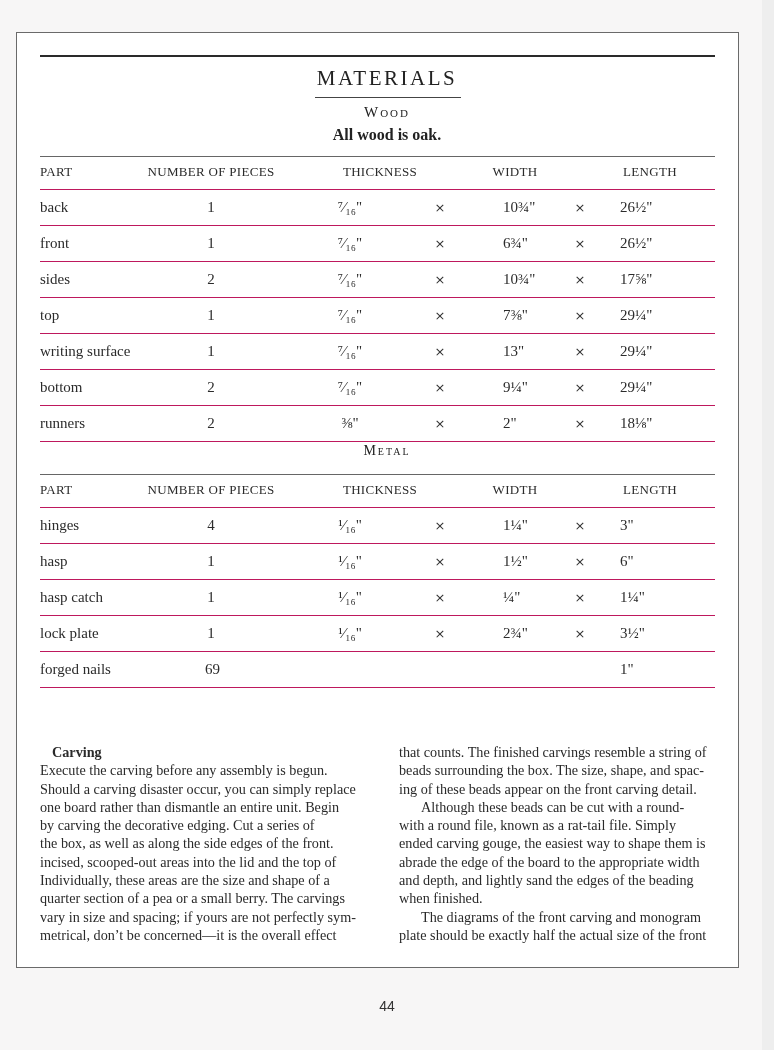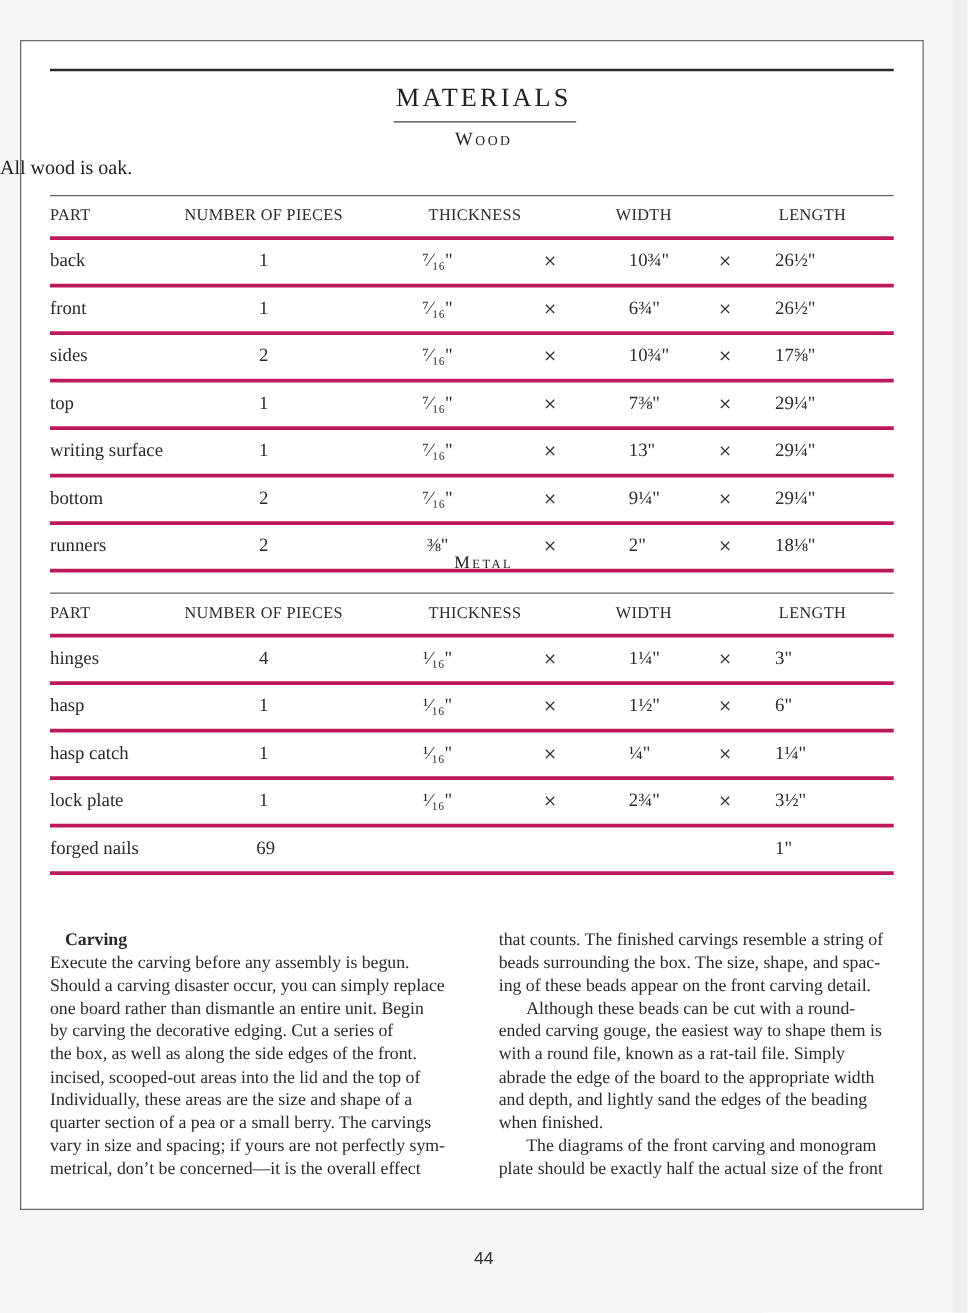--- a/index.html
+++ b/index.html
@@ -25,28 +25,28 @@
     font-size: 21px; letter-spacing: 2.5px; color: #222;
   }
   .title-rule {
     position: absolute; left: 315px; top: 97px; width: 146px; height: 1px; background: #444;
   }
   .section-head {
     position: absolute; left: 0; width: 774px; text-align: center;
     font-size: 15px; letter-spacing: 2px; font-variant: small-caps; color: #222;
   }
   .subhead {
-    position: absolute; left: 0; width: 774px; top: 126px; 
-    font-size: 16px; color: #222;
+    position: absolute; left: 0; width: 774px; top: 126px; text-align: center;
+    font-size: 16px; color: #222; font-weight: bold;
   }
   .tbl {
     position: absolute; left: 40px; width: 675px;
   }
   .row {
-    position: relative; height: 35px; border-bottom: 3px solid #be185d;
+    position: relative; height: 35px; border-bottom: 1px solid #be185d;
     font-size: 15px;
   }
   .row.header { height: 32px; font-size: 13px; letter-spacing: 0.3px; }
   .tbl .topline { height: 1px; background: #666; }
   .cell { position: absolute; top: 0; line-height: 35px; white-space: nowrap; }
   .row.header .cell { line-height: 30px; }
   .c-part { left: 0; }
   .c-num { left: 107px; width: 128px; text-align: center; }
   .c-num.left { text-align: left; left: 165px; width: auto; }
   .c-th  { left: 270px; width: 80px; text-align: center; }
@@ -227,22 +227,22 @@
   <p>quarter section of a pea or a small berry. The carvings</p>
   <p>vary in size and spacing; if yours are not perfectly sym-</p>
   <p>metrical, don’t be concerned—it is the overall effect</p>
 </div>
 
 <div class="body-col col-right">
   <p>that counts. The finished carvings resemble a string of</p>
   <p>beads surrounding the box. The size, shape, and spac-</p>
   <p>ing of these beads appear on the front carving detail.</p>
   <p class="indent">Although these beads can be cut with a round-</p>
+  <p>with a round file, known as a rat-tail file. Simply</p>
   <p>ended carving gouge, the easiest way to shape them is</p>
-  <p>with a round file, known as a rat-tail file. Simply</p>
   <p>abrade the edge of the board to the appropriate width</p>
   <p>and depth, and lightly sand the edges of the beading</p>
   <p>when finished.</p>
   <p class="indent">The diagrams of the front carving and monogram</p>
   <p>plate should be exactly half the actual size of the front</p>
 </div>
 
 <div class="page-number">44</div>
 
 </body></html>

